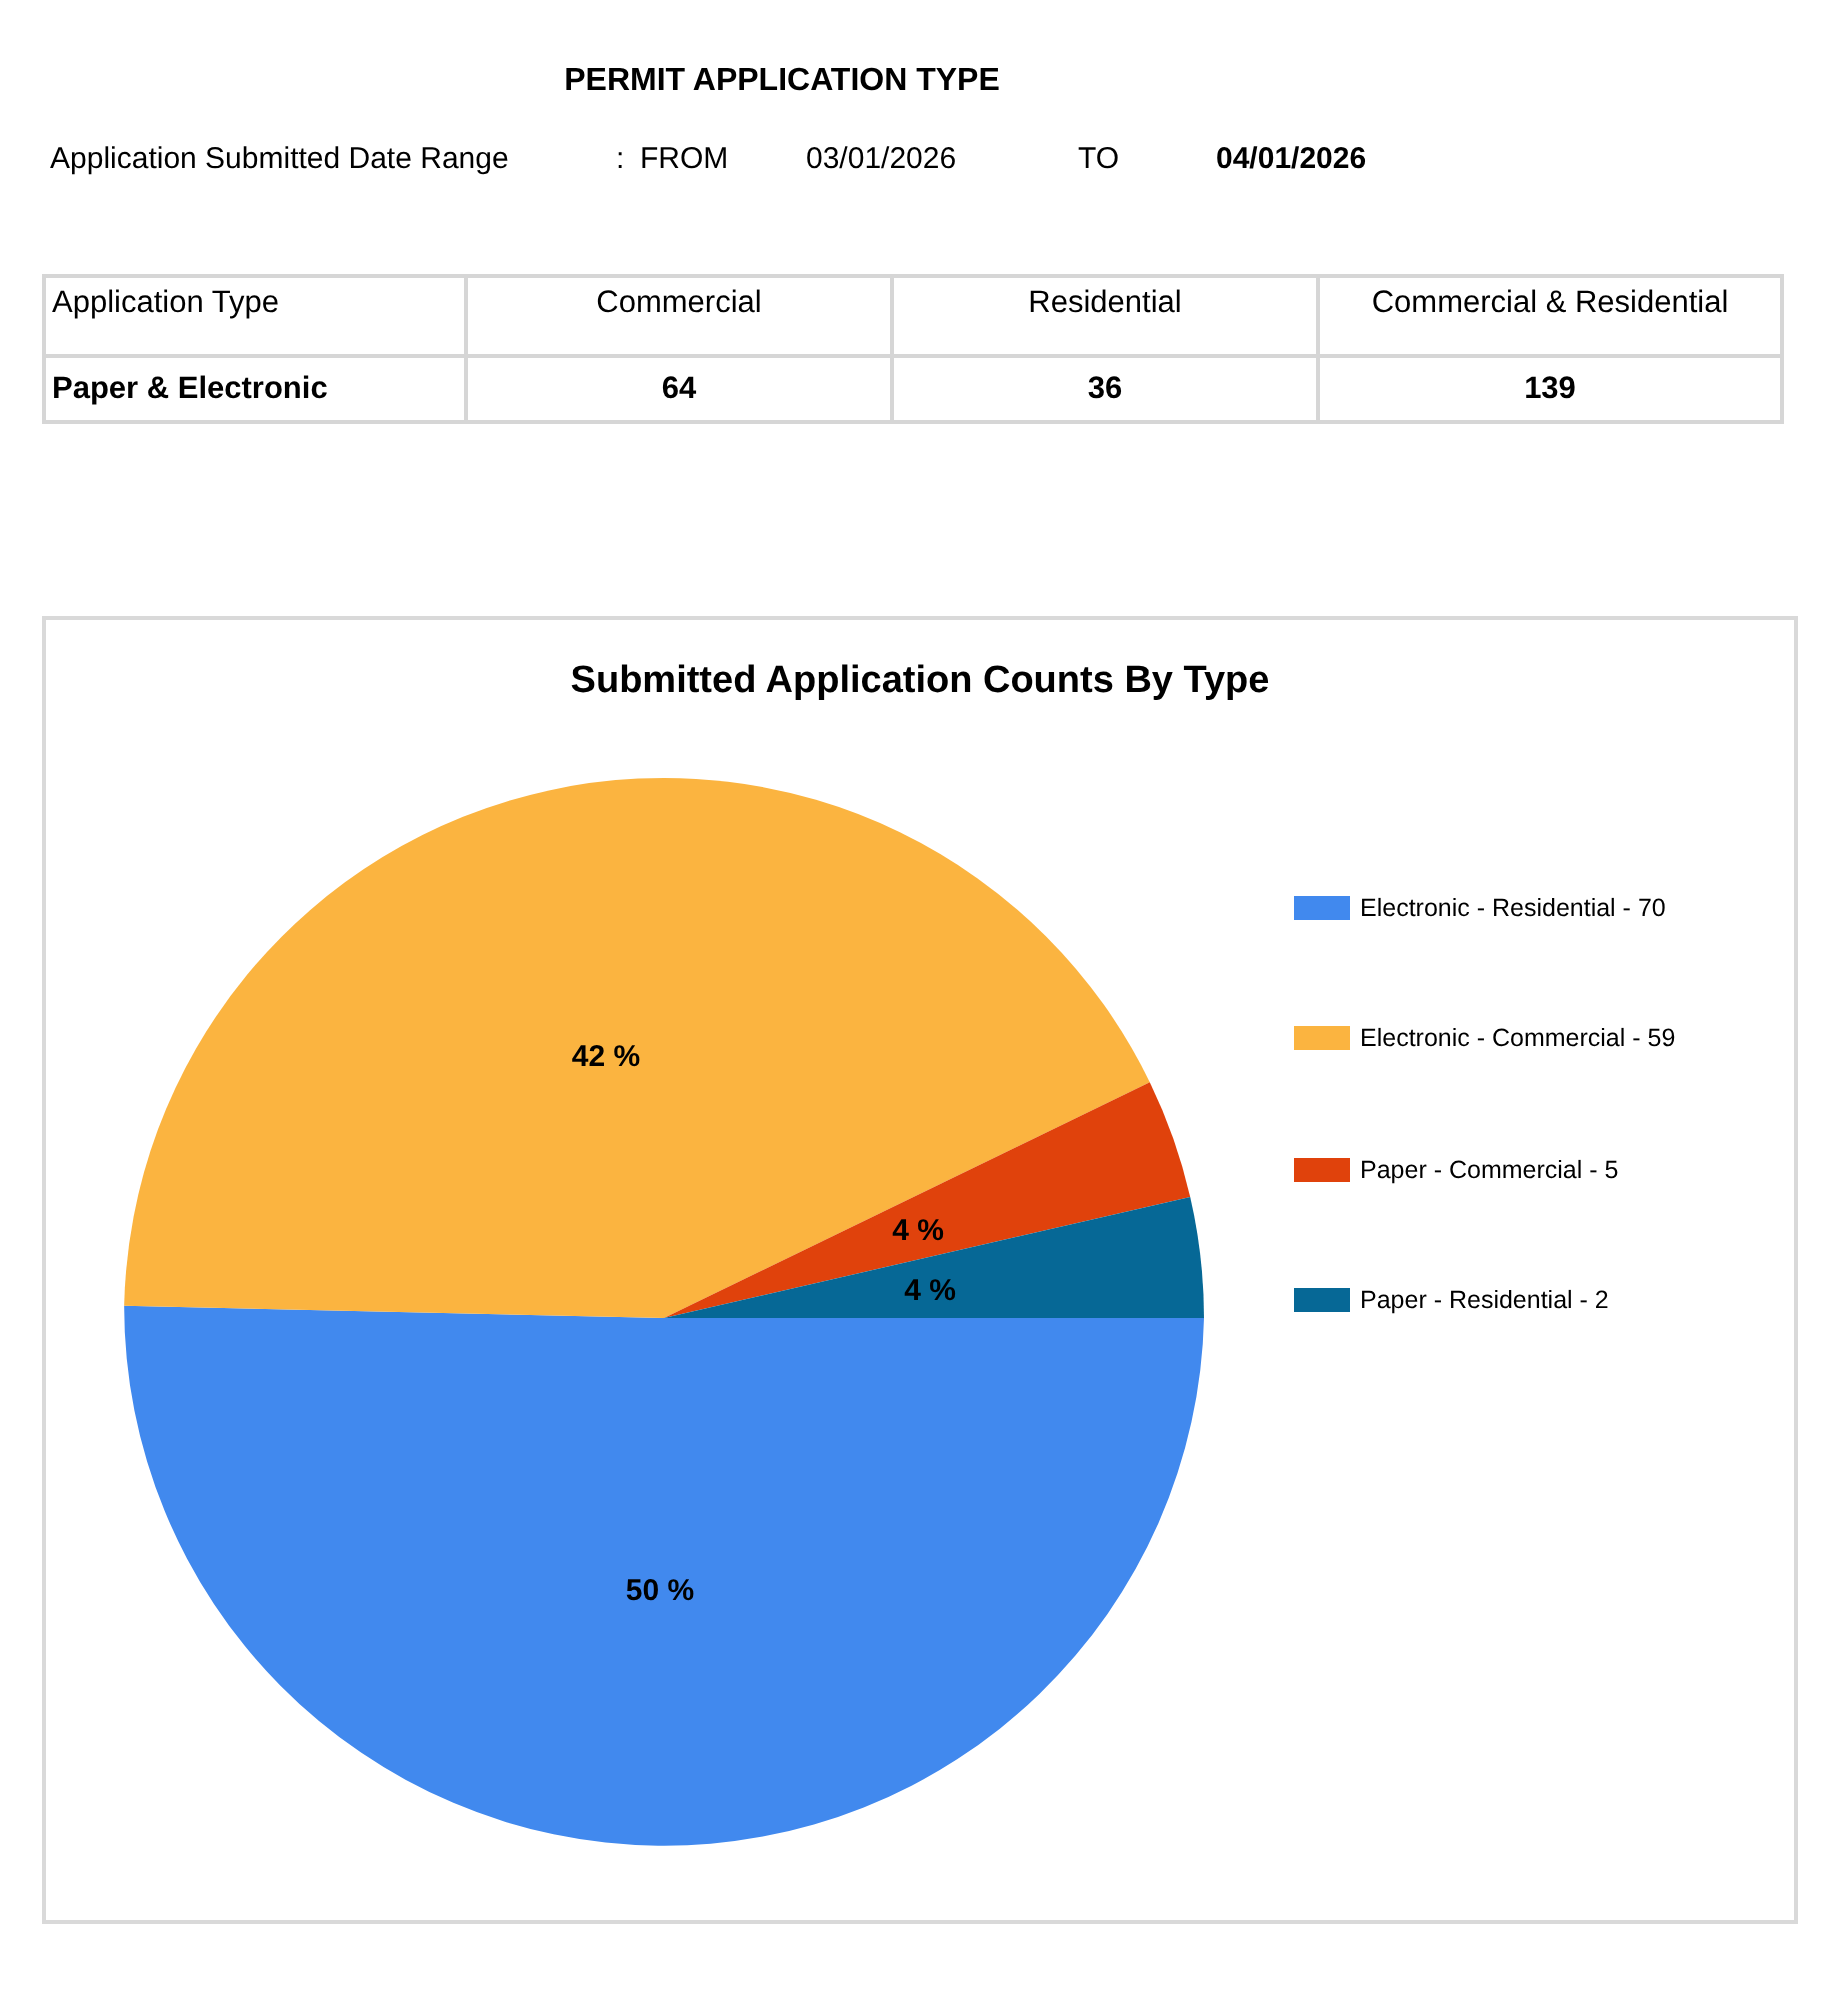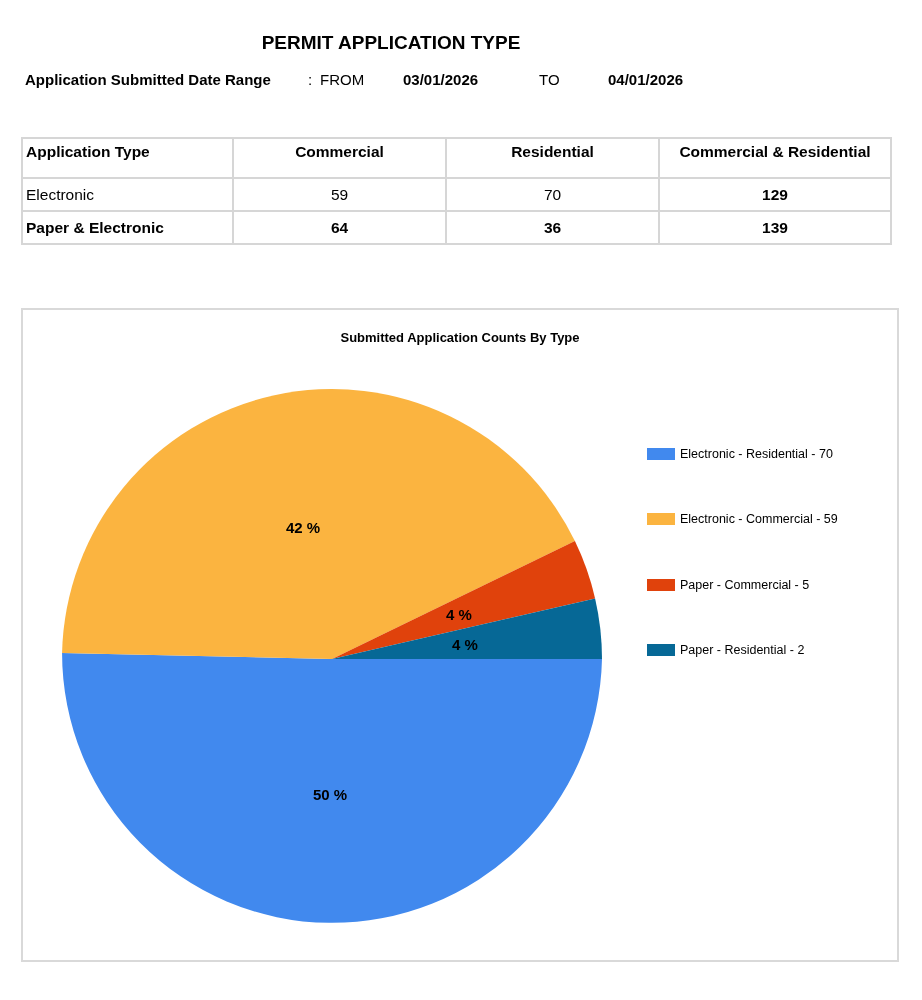--- a/index.html
+++ b/index.html
@@ -1,35 +1,35 @@
 <!DOCTYPE html>
 <html><head>
 <meta charset="utf-8">
 <style>
   html, body { margin: 0; padding: 0; background: #ffffff; }
   body { width: 922px; height: 1000px; position: relative; font-family: "Liberation Sans", sans-serif; color: #000; }
-  .title { position: absolute; top: 32px; left: 0; width: 782px; text-align: center; font-size: 19px; font-weight: bold; }
+  .title { position: absolute; top: 32px; left: 0; width: 782px; text-align: center; font-size: 16px; font-weight: bold; }
   .daterange { position: absolute; top: 71px; left: 25px; font-size: 15px; white-space: nowrap; }
   .daterange span { position: absolute; top: 0; white-space: nowrap; }
-  .dr-label { left: 0; font-weight: bold; }
+  .dr-label { left: 0; font-weight: normal; }
   .dr-colon { left: 283px; }
   .dr-from { left: 295px; }
-  .dr-from-date { left: 378px; font-weight: bold; }
+  .dr-from-date { left: 378px; font-weight: normal; }
   .dr-to { left: 514px; }
   .dr-to-date { left: 567px; font-weight: bold; margin-left: 16px; }
 
   table.summary { position: absolute; top: 137px; left: 21px; width: 871px; border-collapse: collapse; border: 2px solid #000; font-size: 15.5px; }
   table.summary td, table.summary th { border: 2px solid #d6d6d6; height: 31px; padding: 0 3px; text-align: center; font-weight: normal; }
-  table.summary th { font-weight: bold; height: 34px; vertical-align: top; padding-top: 4px; }
+  table.summary th { font-weight: normal; height: 34px; vertical-align: top; padding-top: 4px; }
   table.summary .first { text-align: left; width: 203px; }
   table.summary .c { width: 205px; }
   table.summary .b { font-weight: bold; }
 
   .chart-box { position: absolute; top: 308px; left: 21px; width: 878px; height: 654px; border: 2px solid #d9d9d9; box-sizing: border-box; }
-  .chart-title { position: absolute; top: 330px; left: 0; width: 922px; text-align: center; font-size: 13px; font-weight: bold; padding-left: 0; }
+  .chart-title { position: absolute; top: 330px; left: 0; width: 922px; text-align: center; font-size: 19px; font-weight: bold; padding-left: 0; }
   .chart-title span { position: relative; left: -1px; }
   svg.pie { position: absolute; top: 0; left: 0; }
   .legend { position: absolute; top: 397px; left: 647px; font-size: 12.5px; }
   .legend-item { height: 17.5px; display: flex; align-items: center; margin-top: 48px; }
   .swatch { width: 28px; height: 12px; margin-right: 5px; display: inline-block; }
   .pct { font-family: "Liberation Sans", sans-serif; font-weight: bold; font-size: 15px; }
 </style>
 </head>
 <body>
 
@@ -44,26 +44,20 @@
   <span class="dr-to-date">04/01/2026</span>
 </div>
 
 <table class="summary">
   <tbody>
       <tr>
     <th class="first">Application Type</th>
     <th class="c">Commercial</th>
     <th class="c">Residential</th>
     <th>Commercial &amp; Residential</th>
-  </tr>
-  <tr>
-    <td class="first">Electronic</td>
-    <td>59</td>
-    <td>70</td>
-    <td class="b">129</td>
   </tr>
   <tr>
     <td class="first b">Paper &amp; Electronic</td>
     <td class="b">64</td>
     <td class="b">36</td>
     <td class="b">139</td>
   </tr>
 </tbody>
   </table>
 

